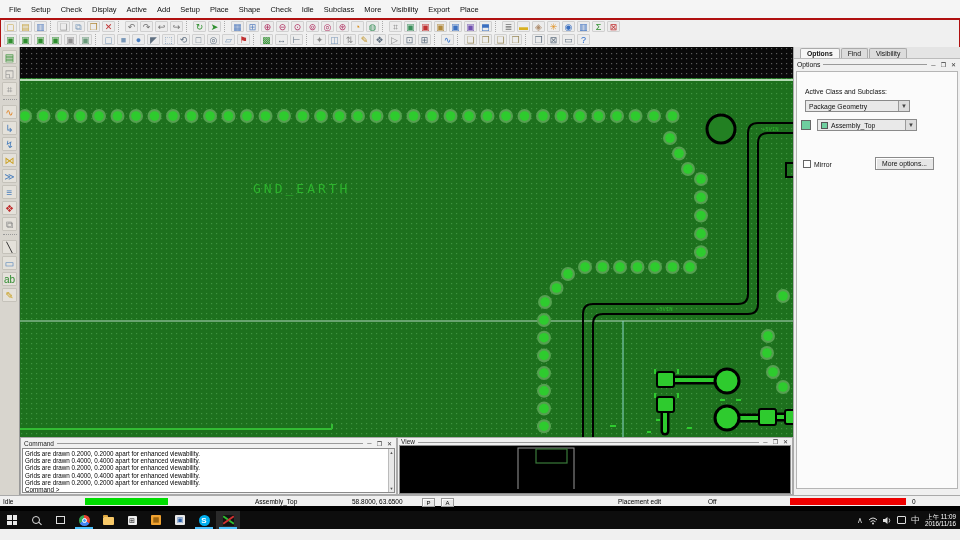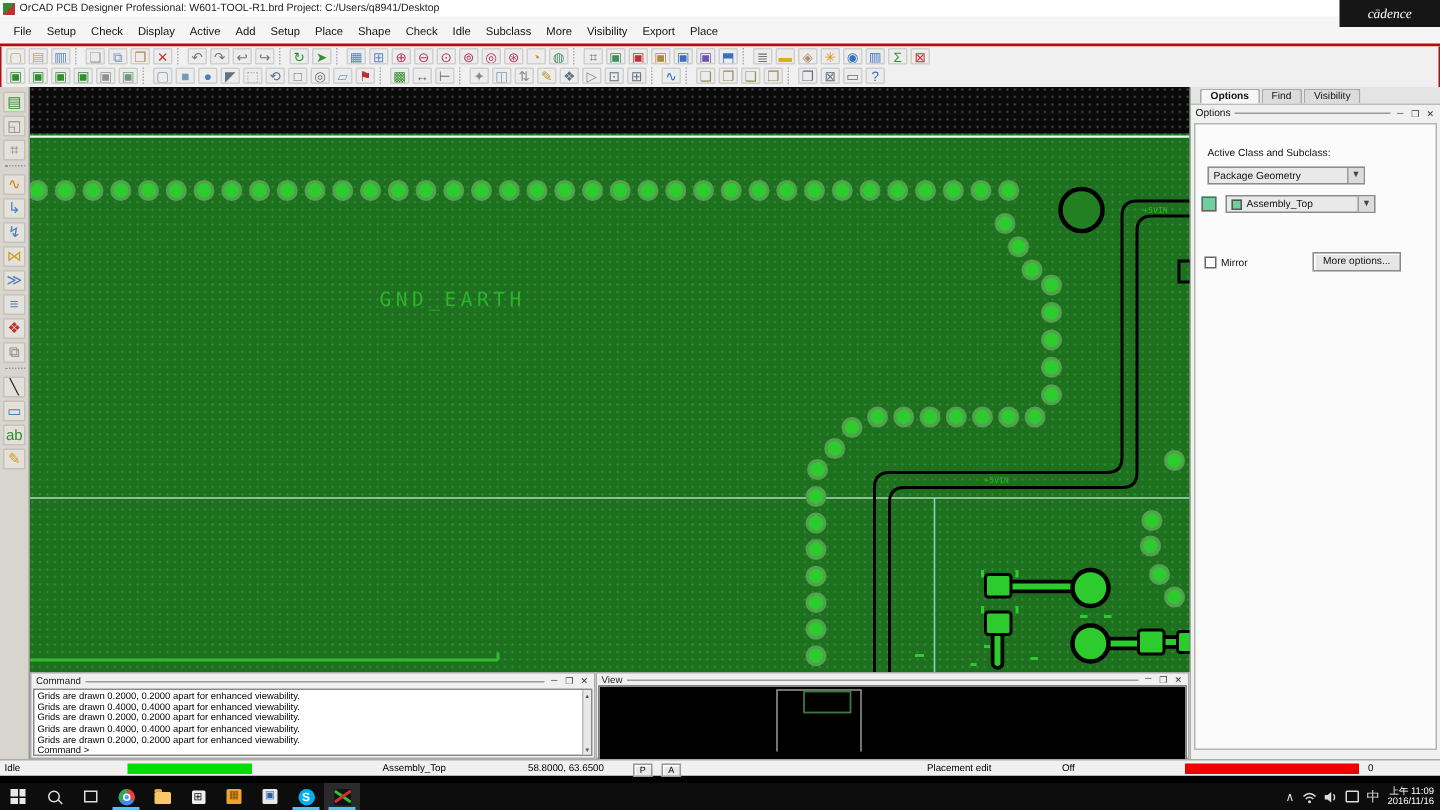--- a/index.html
+++ b/index.html
@@ -87,25 +87,20 @@
   .tray{margin-left:auto;display:flex;align-items:center;gap:5px;padding-right:4px;font-size:7px;}
   .trayglyph{color:#ddd;font-size:8px;}
   .imebox{width:9px;height:8px;border:1px solid #ddd;border-radius:1px;}
   .clock{text-align:right;font-size:6.3px;line-height:7px;color:#fff;}
 </style>
 </head>
 <body>
 
 <div id="app">
 
-  <div class="titlebar">
-    <span class="app-ico"></span>
-    <span>OrCAD PCB Designer Professional: W601-TOOL-R1.brd  Project: C:/Users/q8941/Desktop</span>
-    <div class="cadence">cādence</div>
-  </div>
 
   <div class="menubar" id="menubar">
       <span>File</span>
       <span>Setup</span>
       <span>Check</span>
       <span>Display</span>
       <span>Active</span>
       <span>Add</span>
       <span>Setup</span>
       <span>Place</span>

